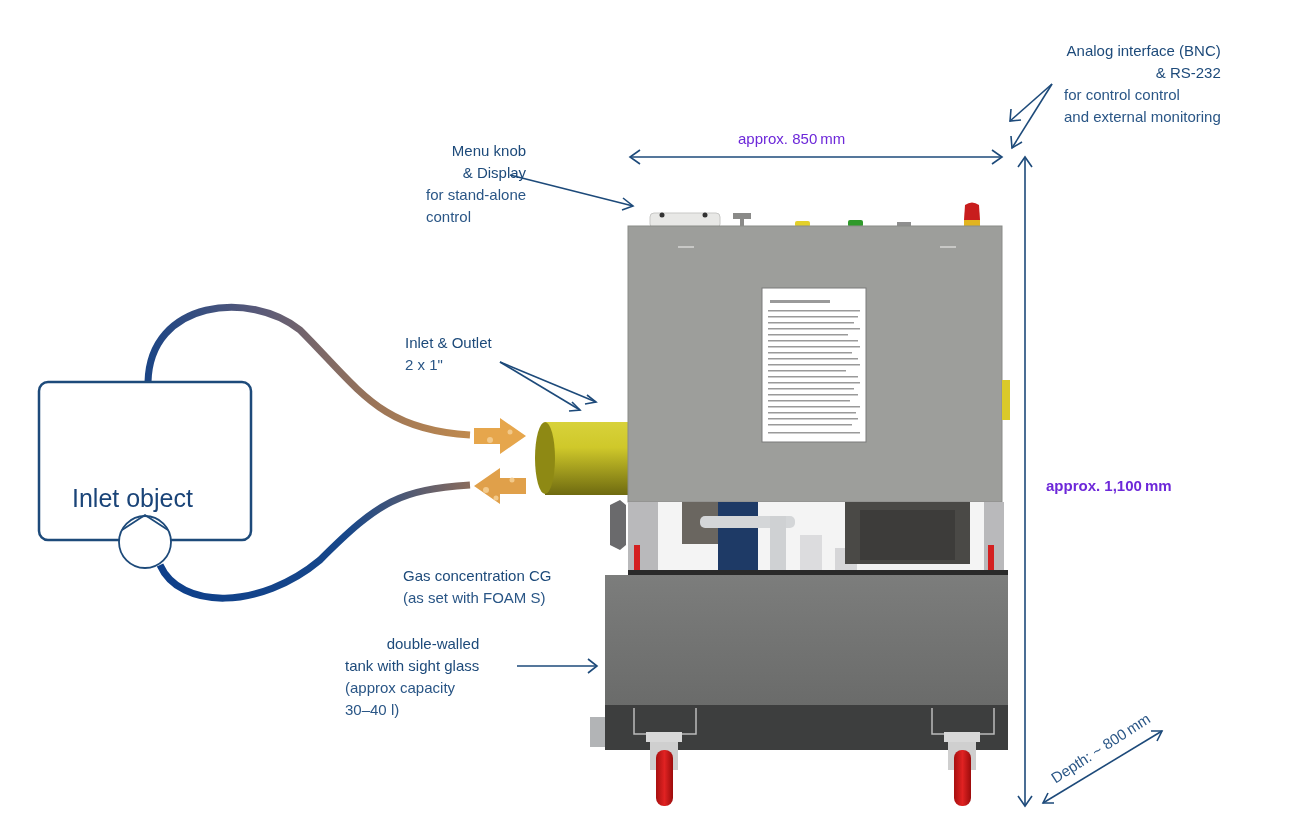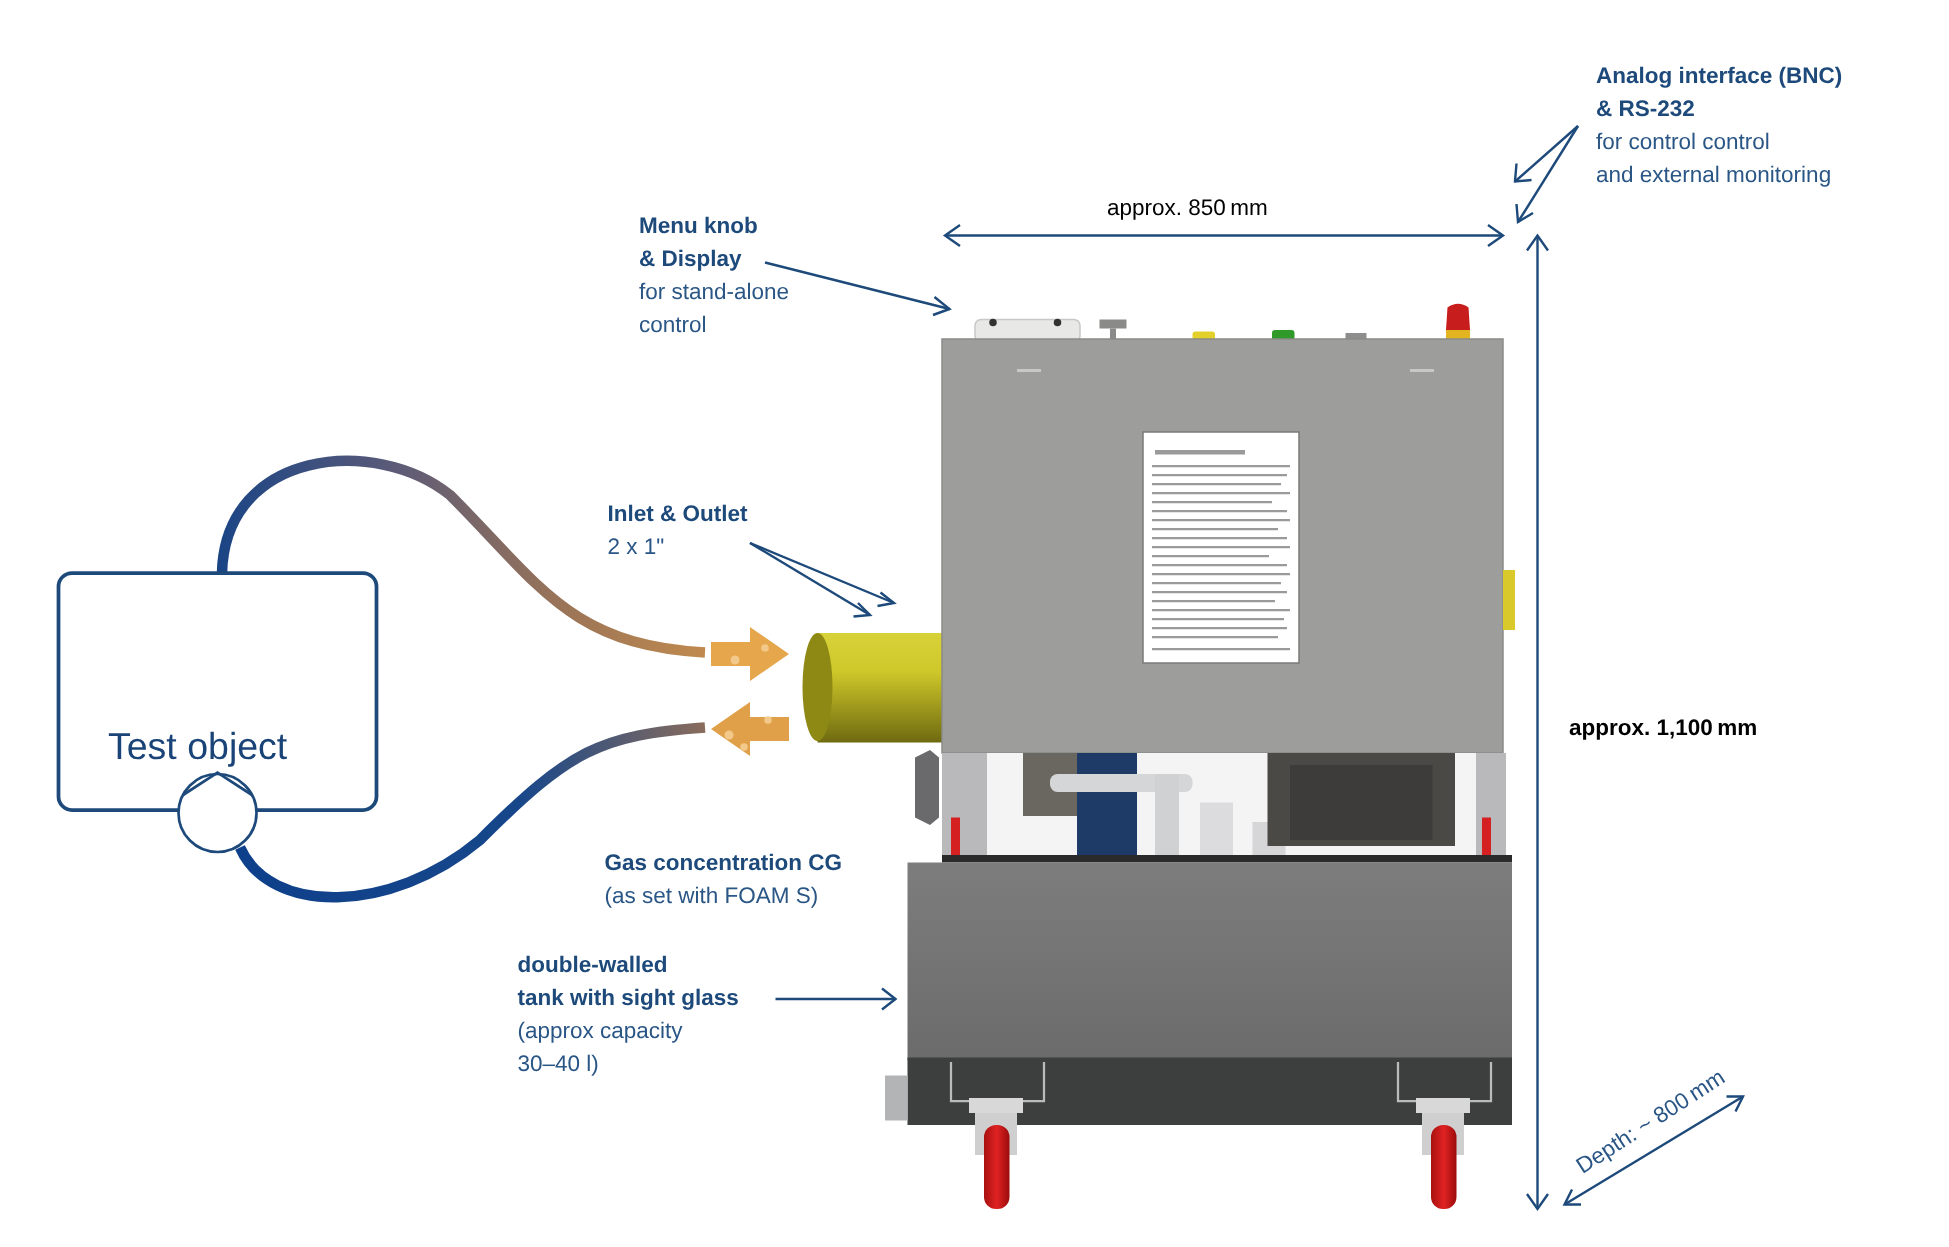--- a/index.html
+++ b/index.html
@@ -1,21 +1,21 @@
 <!DOCTYPE html>
 <html><head>
 <meta charset="utf-8">
 <style>
   html, body { margin:0; padding:0; background:#ffffff; }
   body { width:1299px; height:831px; position:relative; overflow:hidden;
          font-family:"Liberation Sans", "DejaVu Sans", sans-serif; color:#1f4e7a; }
   .lbl { position:absolute; font-size:15px; line-height:22px; color:#2a5686; white-space:nowrap; }
-  .lbl .b { font-weight:bold; color:#1d4a7a; display:block; }
+  .lbl .b { font-weight:normal; color:#1d4a7a; display:block;text-align:right; }
   .lbl .n { display:block; }
-  .dim { position:absolute; font-size:15px; color:#000000; white-space:nowrap; }
+  .dim { position:absolute; font-size:15px; color:#6d28d9; white-space:nowrap; }
   svg.main { position:absolute; left:0; top:0; }
   .test-title { position:absolute; left:72px; top:484px; font-size:25px; color:#1a4478; font-weight:normal; }
   .depth { position:absolute; left:1040px; top:730px; font-size:15px; color:#2a5686; transform:rotate(-33deg); transform-origin:left top; white-space:nowrap; }
 </style>
 </head>
 <body>
 
 <svg class="main" width="1299" height="831" viewBox="0 0 1299 831">
   <defs>
     <linearGradient id="hoseTop" x1="0" y1="0" x2="1" y2="0">
@@ -180,21 +180,21 @@
     <line x1="500" y1="362" x2="580" y2="410"></line>
     <polyline points="572,402 580,410 569,411"></polyline>
     <line x1="500" y1="362" x2="596" y2="402"></line>
     <polyline points="587,395 596,402 585,404"></polyline>
 
     <line x1="517" y1="666" x2="597" y2="666"></line>
     <polyline points="588,659 597,666 588,673"></polyline>
   </g>
 </svg>
 
-<div class="test-title">Test object</div>
+<div class="test-title">Inlet object</div>
 
 <div class="lbl" style="left:1064px; top:40px;">
   <span class="b">Analog interface (BNC)</span>
   <span class="b">&amp; RS-232</span>
   <span class="n">for control control</span>
   <span class="n">and external monitoring</span>
 </div>
 
 <div class="lbl" style="left:426px; top:140px;">
   <span class="b">Menu knob</span>

